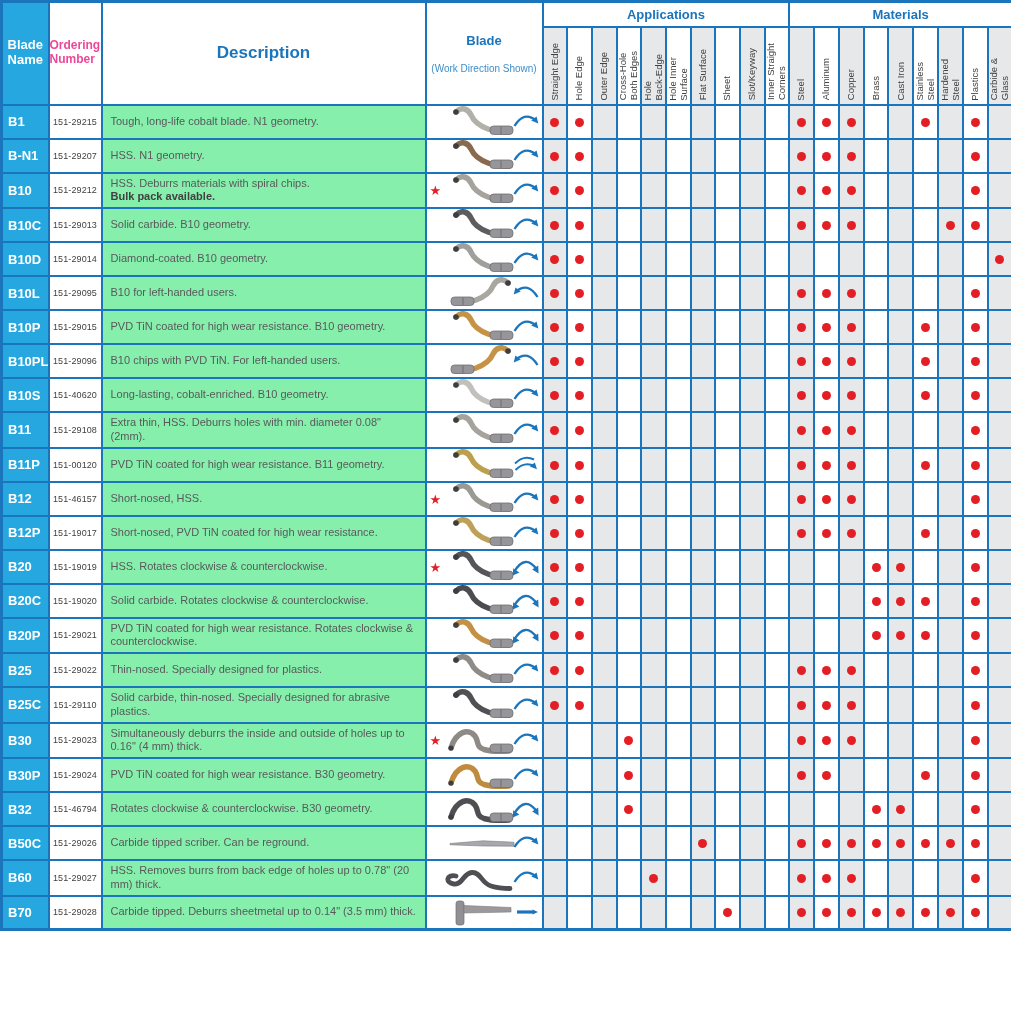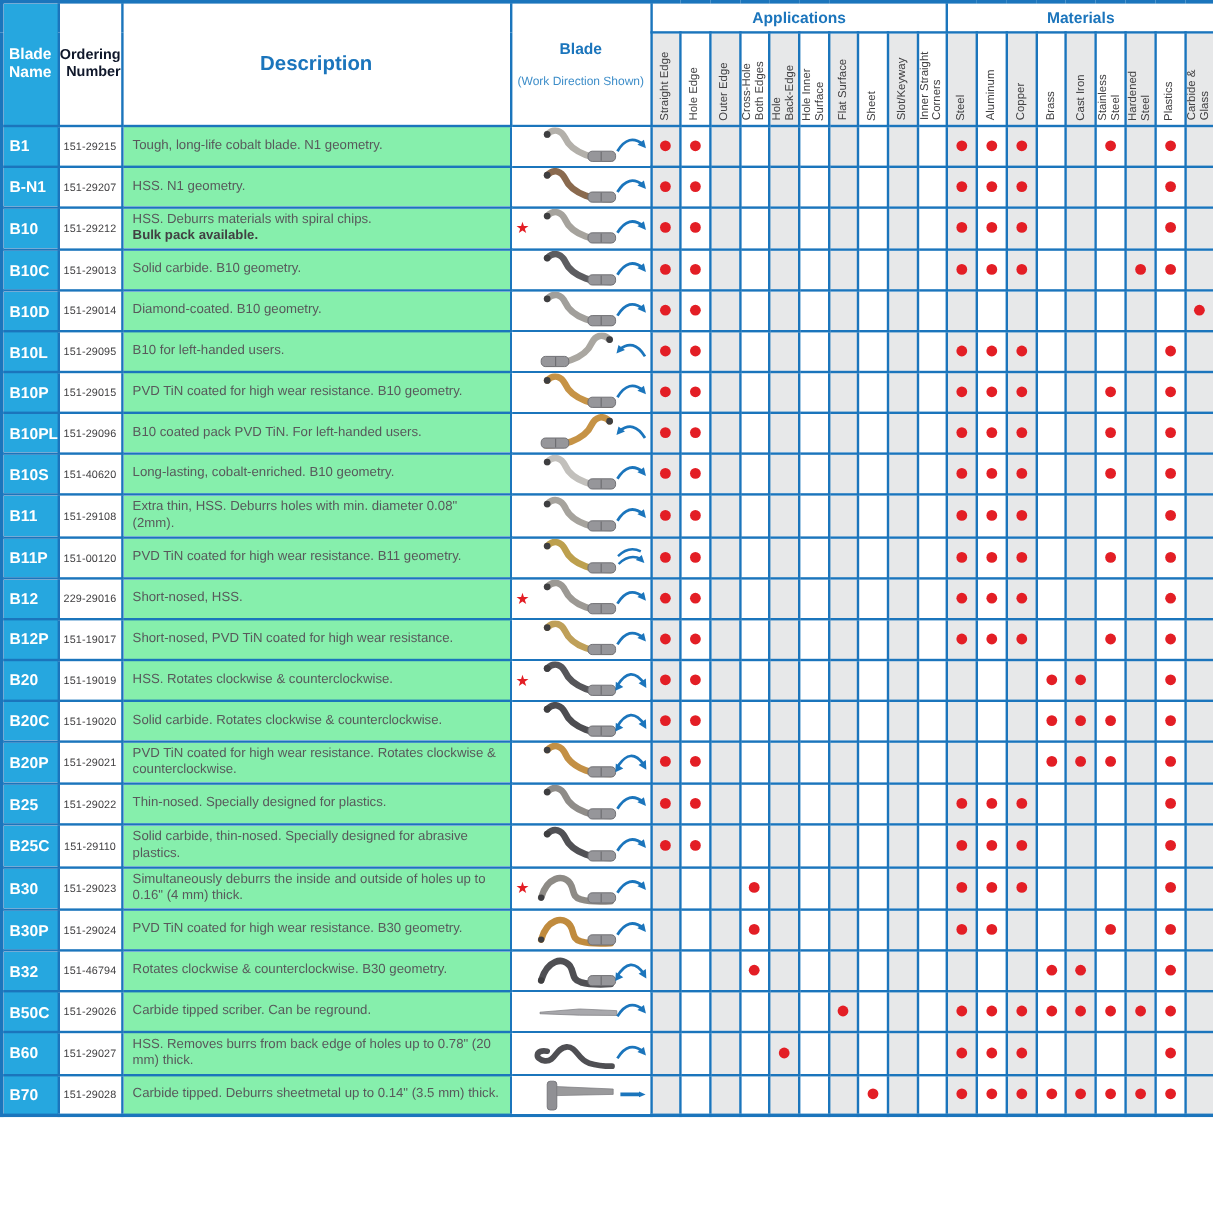--- a/index.html
+++ b/index.html
@@ -11,22 +11,22 @@
     border:3px solid #1b75bc;
   }
   td, th { border:2px solid #1b75bc; padding:0; overflow:hidden; }
 
   
   th.name-h {
     background:#26a7df; color:#fff; font-weight:bold; font-size:13px;
     white-space:pre-line; line-height:1.15; text-align:center; vertical-align:middle;
   }
   th.order-h {
-    color:#0f172a; font-weight:bold; font-size:12px; white-space:pre-line;
-    line-height:1.15; text-align:right; vertical-align:middle; background:#fff;
+    color:#ec4899; font-weight:bold; font-size:12px; white-space:pre-line;
+    line-height:1.15; text-align:left; vertical-align:middle; background:#fff;
   }
   th.desc-h { color:#1b75bc; font-weight:bold; font-size:17px; text-align:center; vertical-align:middle; background:#fff; }
   th.blade-h { background:#fff; vertical-align:middle; text-align:center; }
   th.blade-h .bh1 { color:#1b75bc; font-weight:bold; font-size:13px; }
   th.blade-h .bh2 { color:#3e8ec9; font-weight:normal; font-size:10px; margin-top:15px; }
   tr.group-row { height:25px; }
   th.grp { color:#1b75bc; font-weight:bold; font-size:13px; text-align:center; vertical-align:middle; background:#fff; height:25px; }
   tr.vrow { height:78px; }
   th.vcell { vertical-align:bottom; background:#fff; }
   th.vcell.sh, td.dotcell.sh { background:#e7e8e9; }
@@ -416,21 +416,21 @@
         <td class="dotcell"></td>
         <td class="dotcell sh"></td>
         <td class="dotcell"><span class="dot"></span></td>
         <td class="dotcell sh"></td>
         <td class="dotcell"><span class="dot"></span></td>
         <td class="dotcell sh"></td>
       </tr>
       <tr>
         <td class="name">B10PL</td>
         <td class="order">151-29096</td>
-        <td class="desc"><span>B10 coated pack PVD TiN. For left-handed users.</span></td>
+        <td class="desc"><span>B10 chips with PVD TiN. For left-handed users.</span></td>
         <td class="blade">
           <svg class="bladepic" width="82" height="34" viewBox="0 0 82 34">
             <g transform="translate(82,0) scale(-1,1)">
               <path d="M15,7 C21,1 27,4 30,10 C33,17 39,21 47,24 C54,26.5 62,27 68,27" fill="none" stroke="#c69346" stroke-width="5.5" stroke-linecap="round"></path>
               <circle cx="15" cy="7" r="2.8" fill="#3e3e40"></circle>
               <rect x="49" y="21" width="23" height="8.5" rx="3.5" fill="#96969a" stroke="#6e6e72" stroke-width="0.8"></rect>
               <line x1="60" y1="21.5" x2="60" y2="29" stroke="#6e6e72" stroke-width="1"></line>
             </g>
           </svg>
           <svg class="arrow" width="30" height="28" viewBox="0 0 30 28">
@@ -564,21 +564,21 @@
         <td class="dotcell sh"><span class="dot"></span></td>
         <td class="dotcell"></td>
         <td class="dotcell sh"></td>
         <td class="dotcell"><span class="dot"></span></td>
         <td class="dotcell sh"></td>
         <td class="dotcell"><span class="dot"></span></td>
         <td class="dotcell sh"></td>
       </tr>
       <tr>
         <td class="name">B12</td>
-        <td class="order">229-29016</td>
+        <td class="order">151-46157</td>
         <td class="desc"><span>Short-nosed, HSS.</span></td>
         <td class="blade">
           <span class="star">★</span>
           <svg class="bladepic" width="82" height="34" viewBox="0 0 82 34">
             <path d="M15,7 C21,1 27,4 30,10 C33,17 39,21 47,24 C54,26.5 62,27 68,27" fill="none" stroke="#9c9994" stroke-width="5.5" stroke-linecap="round"></path>
             <circle cx="15" cy="7" r="2.8" fill="#3e3e40"></circle>
             <rect x="49" y="21" width="23" height="8.5" rx="3.5" fill="#96969a" stroke="#6e6e72" stroke-width="0.8"></rect>
             <line x1="60" y1="21.5" x2="60" y2="29" stroke="#6e6e72" stroke-width="1"></line>
           </svg>
           <svg class="arrow" width="30" height="28" viewBox="0 0 30 28">

